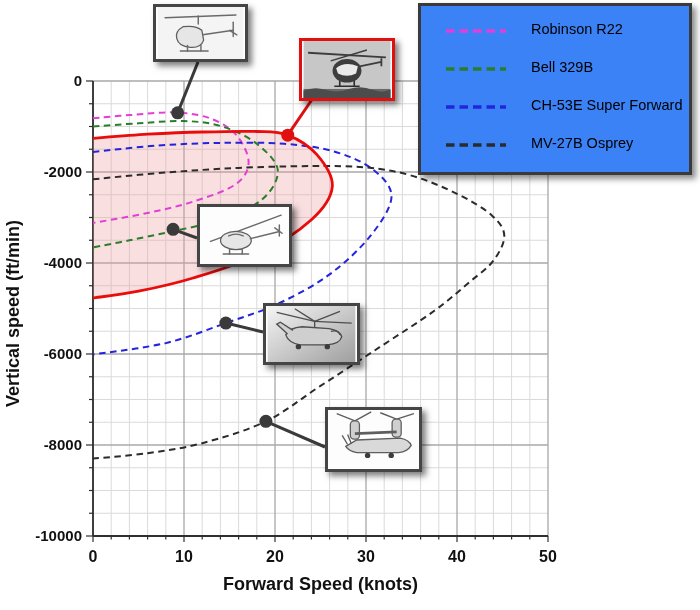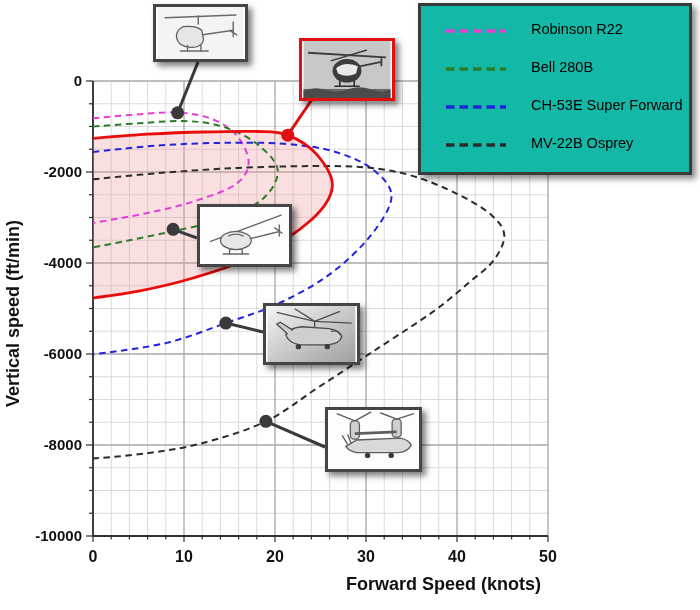--- a/index.html
+++ b/index.html
@@ -1,24 +1,24 @@
 <!DOCTYPE html>
 <html><head>
 <meta charset="utf-8">
 <style>
   html,body{margin:0;padding:0;background:#fff;}
   .fig{position:relative;width:700px;height:610px;background:#fff;overflow:hidden;
        font-family:"Liberation Sans",sans-serif;}
   #plot{position:absolute;left:0;top:0;}
   .axis-title-y{position:absolute;left:-137px;top:303px;width:300px;text-align:center;
        transform:rotate(-90deg);font-size:18px;font-weight:bold;color:#111;}
-  .axis-title-x{position:absolute;left:86px;top:574px;width:455px;text-align:right;
+  .axis-title-x{position:absolute;left:93px;top:574px;width:455px;text-align:center;
        font-size:18px;font-weight:bold;color:#111;}
   .legend{position:absolute;left:418px;top:3px;width:274px;height:172px;
-       background:#14b8a6;border:3px solid #3a3a3a;box-sizing:border-box;
+       background:#3b82f6;border:3px solid #3a3a3a;box-sizing:border-box;
        box-shadow:4px 4px 6px rgba(0,0,0,.45);
        display:flex;flex-direction:column;justify-content:space-around;
        padding:4px 0 10px 24px;z-index:40;}
   .lrow{display:flex;align-items:center;height:24px;}
   .sw{width:62px;height:12px;display:inline-block;flex:0 0 62px;}
   .lt{margin-left:24px;font-size:14.5px;color:#000;white-space:nowrap;}
   .callout{position:absolute;box-sizing:border-box;background:#fdfdfd;
        border:3px solid #454545;box-shadow:4px 4px 6px rgba(0,0,0,.5);z-index:30;}
   .callout svg{display:block;width:100%;height:100%;}
   .co-red{border-color:#e01010;}
@@ -164,33 +164,33 @@
     <div class="lrow">
       <span class="sw"><svg width="62" height="12">
             <line x1="1" y1="6" x2="61" y2="6" stroke="#e33fd6" stroke-width="3.4" stroke-dasharray="8.5 5"></line>
           </svg></span>
       <span class="lt">Robinson R22</span>
     </div>
     <div class="lrow">
       <span class="sw"><svg width="62" height="12">
             <line x1="1" y1="6" x2="61" y2="6" stroke="#2a7e2a" stroke-width="3.4" stroke-dasharray="8.5 5"></line>
           </svg></span>
-      <span class="lt">Bell 280B</span>
+      <span class="lt">Bell 329B</span>
     </div>
     <div class="lrow">
       <span class="sw"><svg width="62" height="12">
             <line x1="1" y1="6" x2="61" y2="6" stroke="#2424dd" stroke-width="3.4" stroke-dasharray="8.5 5"></line>
           </svg></span>
       <span class="lt">CH-53E Super Forward</span>
     </div>
     <div class="lrow">
       <span class="sw"><svg width="62" height="12">
             <line x1="1" y1="6" x2="61" y2="6" stroke="#2b2b2b" stroke-width="3.4" stroke-dasharray="8.5 5"></line>
           </svg></span>
-      <span class="lt">MV-22B Osprey</span>
+      <span class="lt">MV-27B Osprey</span>
     </div>
   </div>
 
   <div class="callout" id="co-0" style="left: 153px; top: 4px; width: 95px; height: 58px;">
     <svg viewBox="0 0 95 58">
       <rect x="0" y="0" width="95" height="58" fill="#f4f4f4"></rect>
       <line class="heli" x1="8" y1="12" x2="87" y2="9"></line>
       <line class="heli" x1="45" y1="10" x2="45" y2="19"></line>
       <path class="heli-fill" d="M28 22 q-9 5 -7 13 q2 9 15 10 q12 1 15 -8 l-2 -11 q-7 -6 -21 -4 z" fill="#fff"></path>
       <path class="heli" d="M50 31 L84 26"></path>

